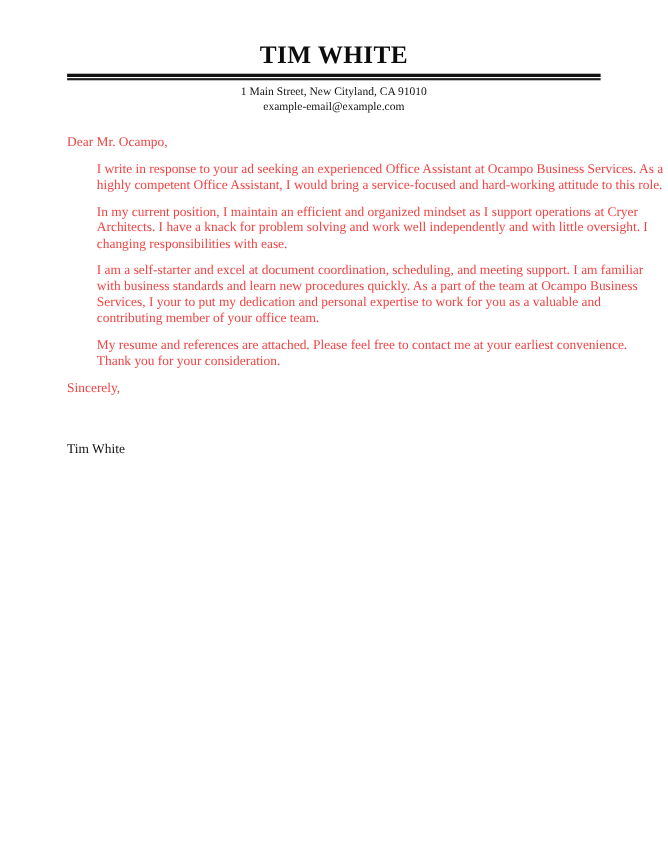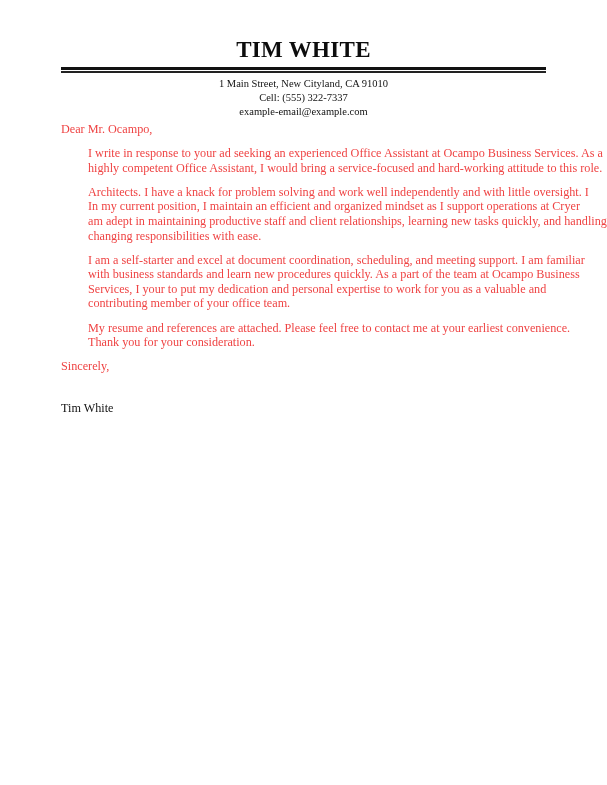--- a/index.html
+++ b/index.html
@@ -26,36 +26,34 @@
 <div class="page">
   <div class="name">TIM WHITE</div>
 
   <div class="rule">
     <div class="thick"></div>
     <div class="thin"></div>
   </div>
 
   <div class="contact">
     <div>1 Main Street, New Cityland, CA 91010</div>
-    <div>Cell: (555) 322-7337</div>
     <div>example-email@example.com</div>
   </div>
 
   <div class="body">
     <p>Dear Mr. Ocampo,</p>
 
     <p>
       <span class="line">I write in response to your ad seeking an experienced Office Assistant at Ocampo Business Services. As a</span>
       <span class="line">highly competent Office Assistant, I would bring a service-focused and hard-working attitude to this role.</span>
     </p>
 
     <p>
+      <span class="line">In my current position, I maintain an efficient and organized mindset as I support operations at Cryer</span>
       <span class="line">Architects. I have a knack for problem solving and work well independently and with little oversight. I</span>
-      <span class="line">In my current position, I maintain an efficient and organized mindset as I support operations at Cryer</span>
-      <span class="line">am adept in maintaining productive staff and client relationships, learning new tasks quickly, and handling</span>
       <span class="line">changing responsibilities with ease.</span>
     </p>
 
     <p>
       <span class="line">I am a self-starter and excel at document coordination, scheduling, and meeting support. I am familiar</span>
       <span class="line">with business standards and learn new procedures quickly. As a part of the team at Ocampo Business</span>
       <span class="line">Services, I your to put my dedication and personal expertise to work for you as a valuable and</span>
       <span class="line">contributing member of your office team.</span>
     </p>
 

